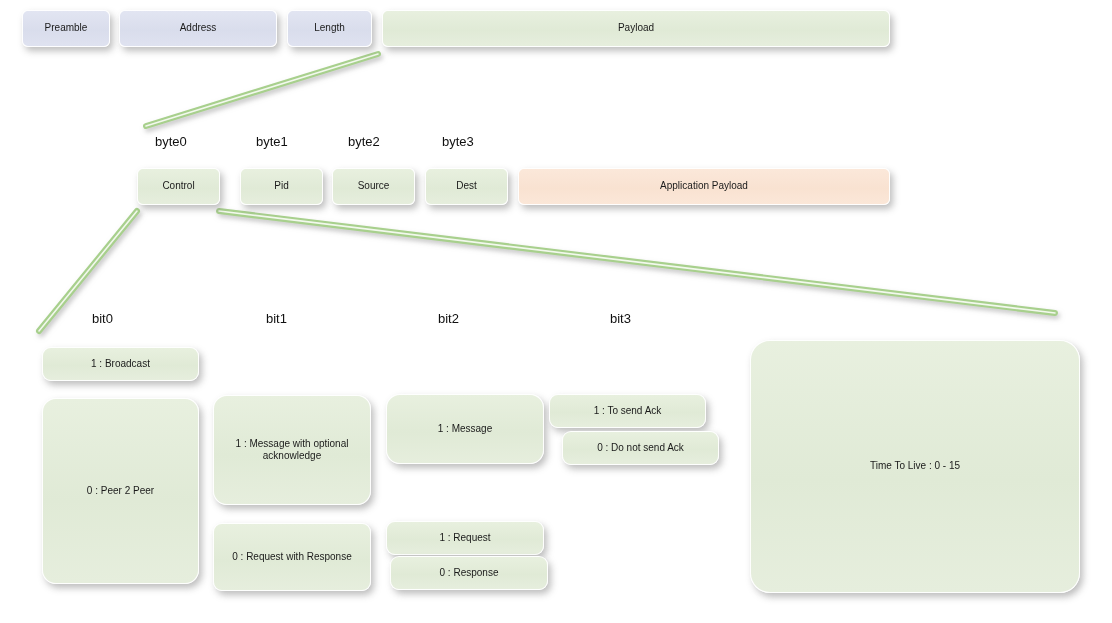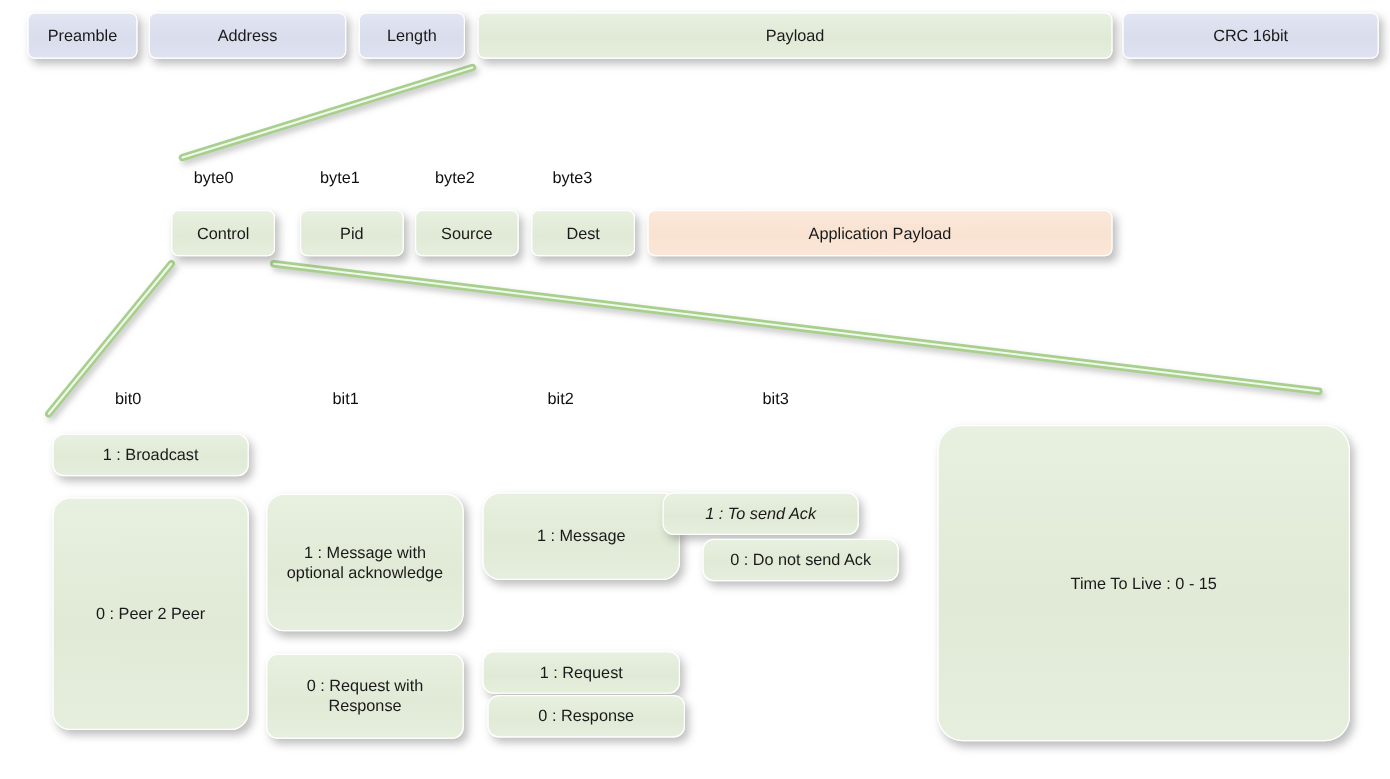--- a/index.html
+++ b/index.html
@@ -20,21 +20,21 @@
   
   .box {
     position: absolute;
     box-sizing: border-box;
     display: flex;
     align-items: center;
     justify-content: center;
     text-align: center;
     border-radius: 6px;
     color: #1a1a1a;
-    font-size: 13px;
+    font-size: 10px;
     line-height: 1.22;
     padding: 2px 6px;
     border: 1px solid rgba(255,255,255,0.95);
     box-shadow: 3px 4px 7px rgba(120,120,120,0.48);
   }
   .box.blue {
     background: #dce0ef;
     background: linear-gradient(180deg, #e2e5f2 0%, #d9ddec 55%, #dfe2f0 100%);
   }
   .box.green {
@@ -112,23 +112,20 @@
   </div>
 
   <div class="box blue" style="left:287px; top:10px; width:85px; height:37px;">
     <span>Length</span>
   </div>
 
   <div class="box green" style="left:382px; top:10px; width:508px; height:37px;">
     <span>Payload</span>
   </div>
 
-  <div class="box blue" style="left:898px; top:10px; width:205px; height:37px;">
-    <span>CRC 16bit</span>
-  </div>
 
   <div class="caption" style="left:155px; top:134px;">
     <span>byte0</span>
   </div>
   <div class="caption" style="left:256px; top:134px;">
     <span>byte1</span>
   </div>
   <div class="caption" style="left:348px; top:134px;">
     <span>byte2</span>
   </div>
@@ -194,21 +191,21 @@
 
 
   <div class="box green med" style="left:386px; top:521px; width:158px; height:34px;">
     <span>1 : Request</span>
   </div>
 
   <div class="box green med" style="left:390px; top:556px; width:158px; height:34px;align-items:center;">
     <span>0 : Response</span>
   </div>
 
-  <div class="box green med" style="left:530px; top:394px; width:157px; height:34px;font-style:italic;">
+  <div class="box green med" style="left:549px; top:394px; width:157px; height:34px;">
     <span>1 : To send Ack</span>
   </div>
 
   <div class="box green med" style="left:562px; top:431px; width:157px; height:34px;">
     <span>0 : Do not send Ack</span>
   </div>
 
   <div class="box green big" style="left:750px; top:340px; width:330px; height:253px; border-radius:20px;">
     <span>Time To Live : 0 - 15</span>
   </div>

